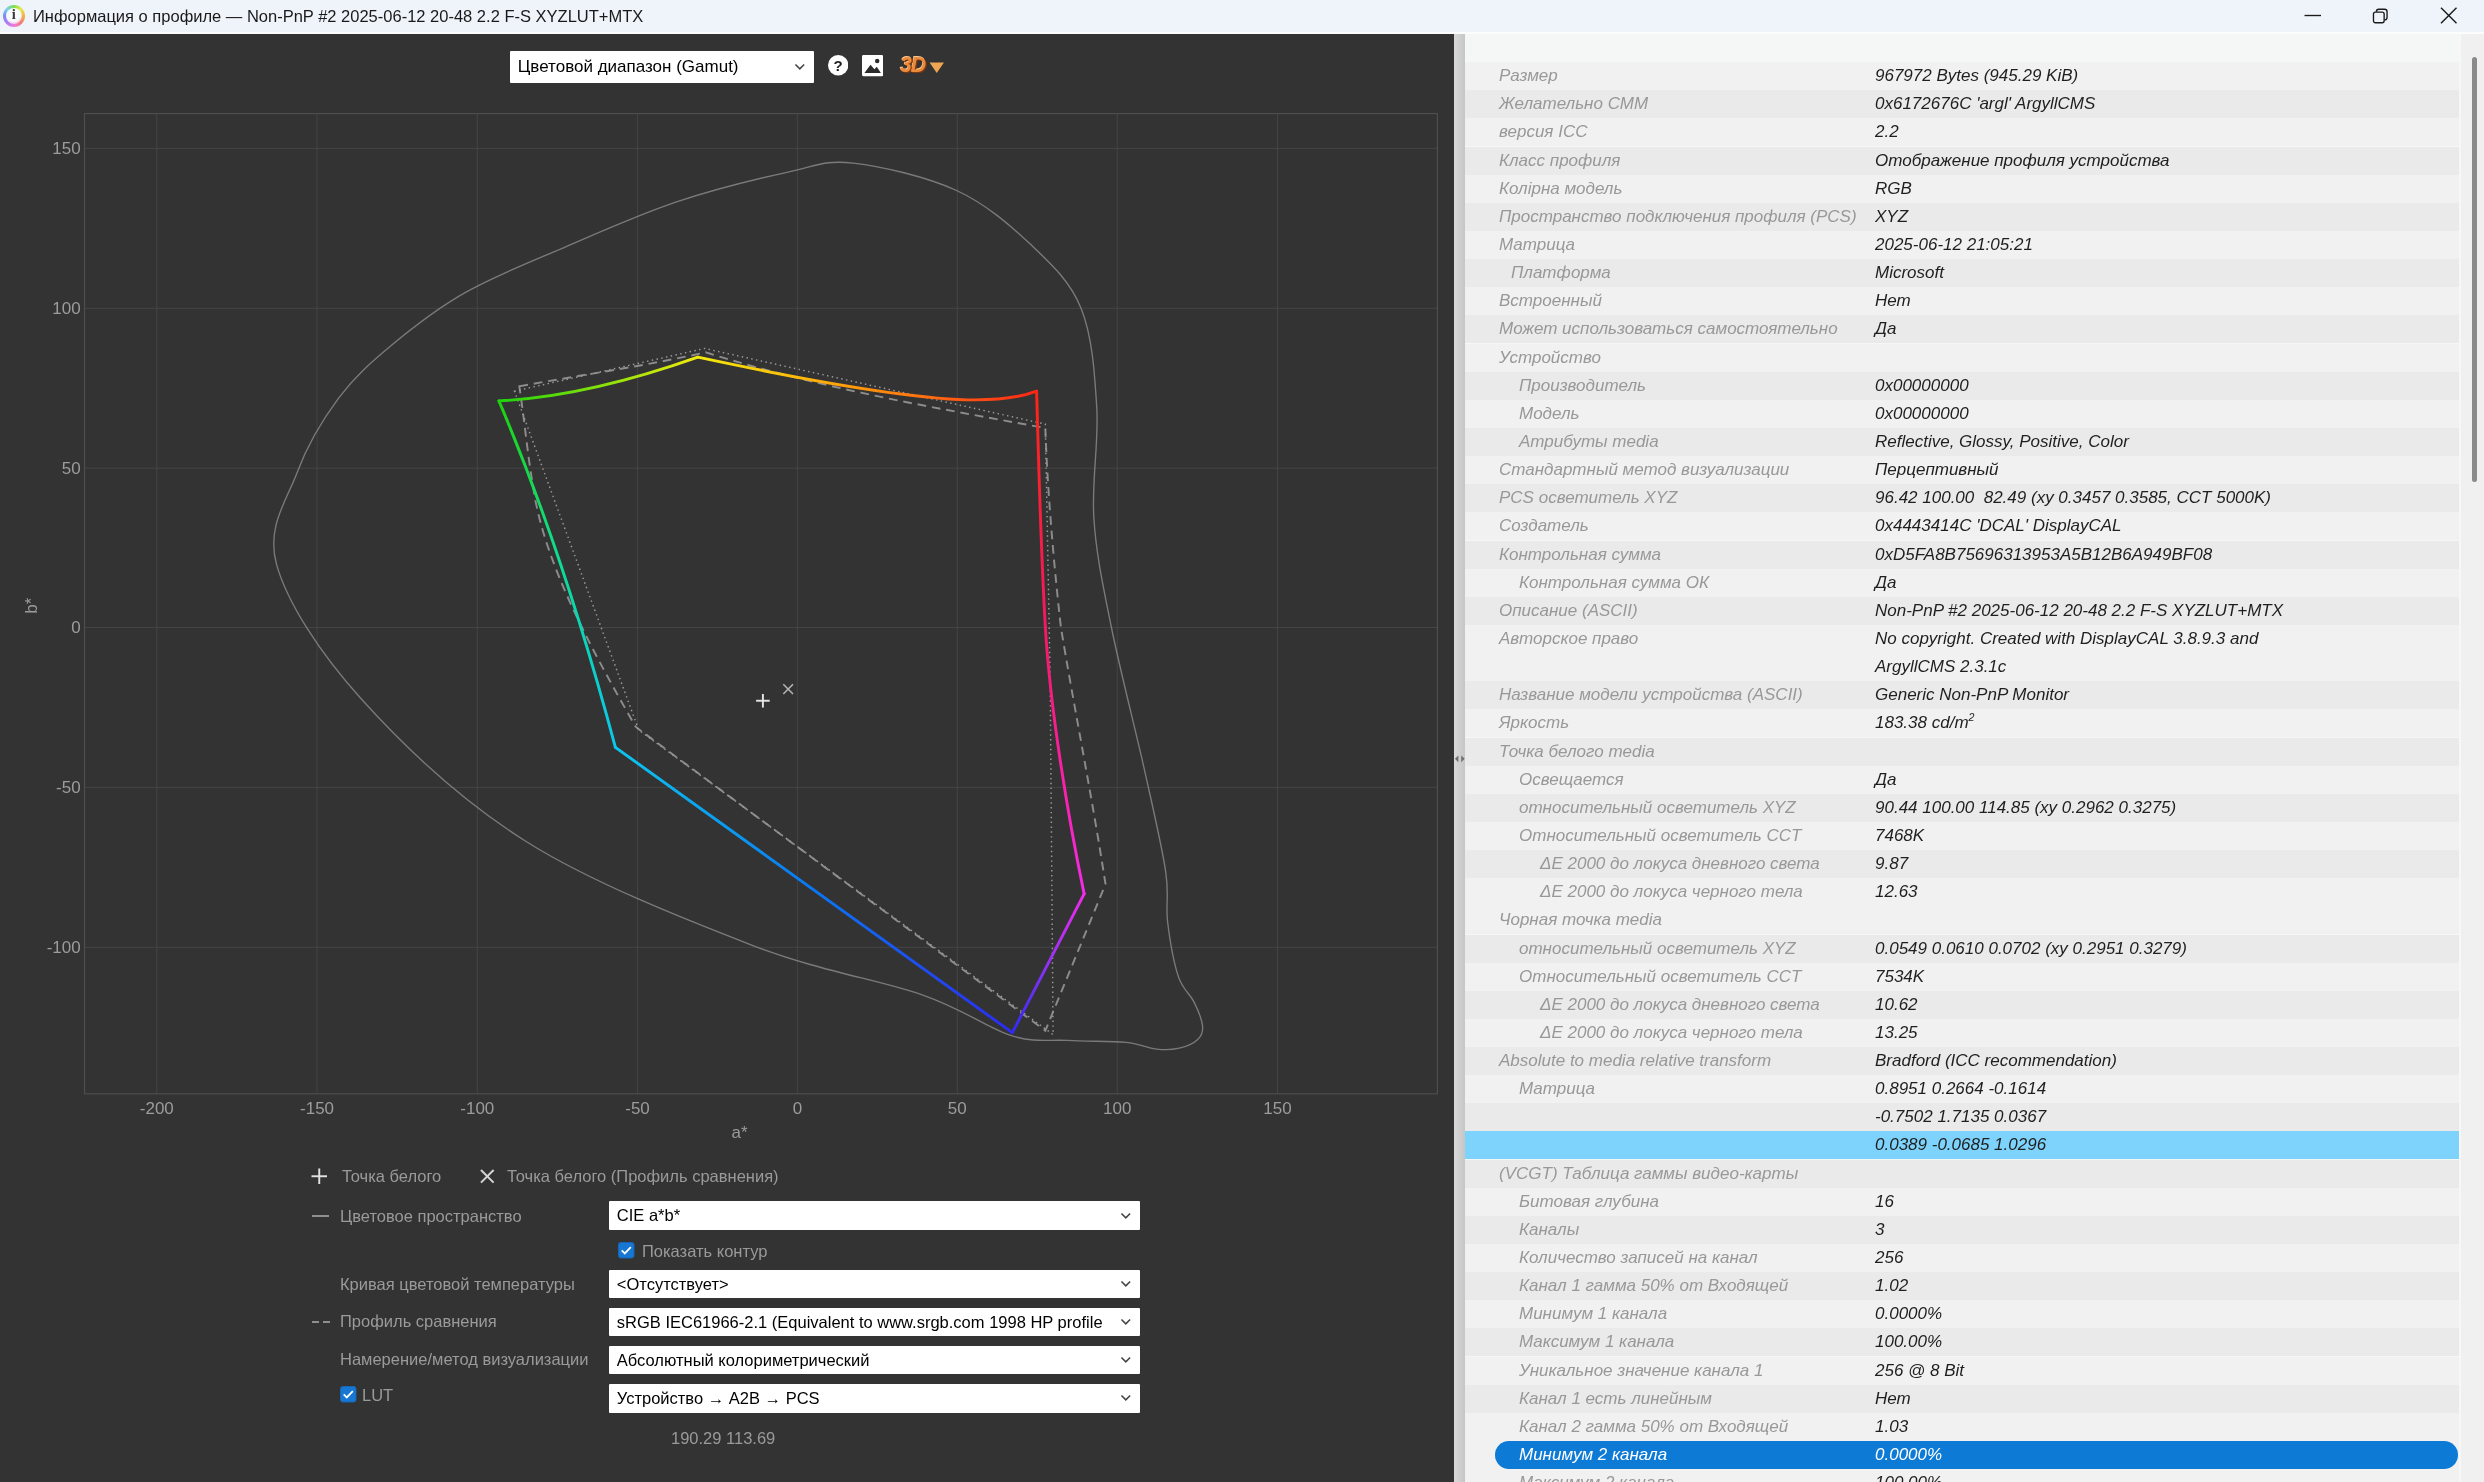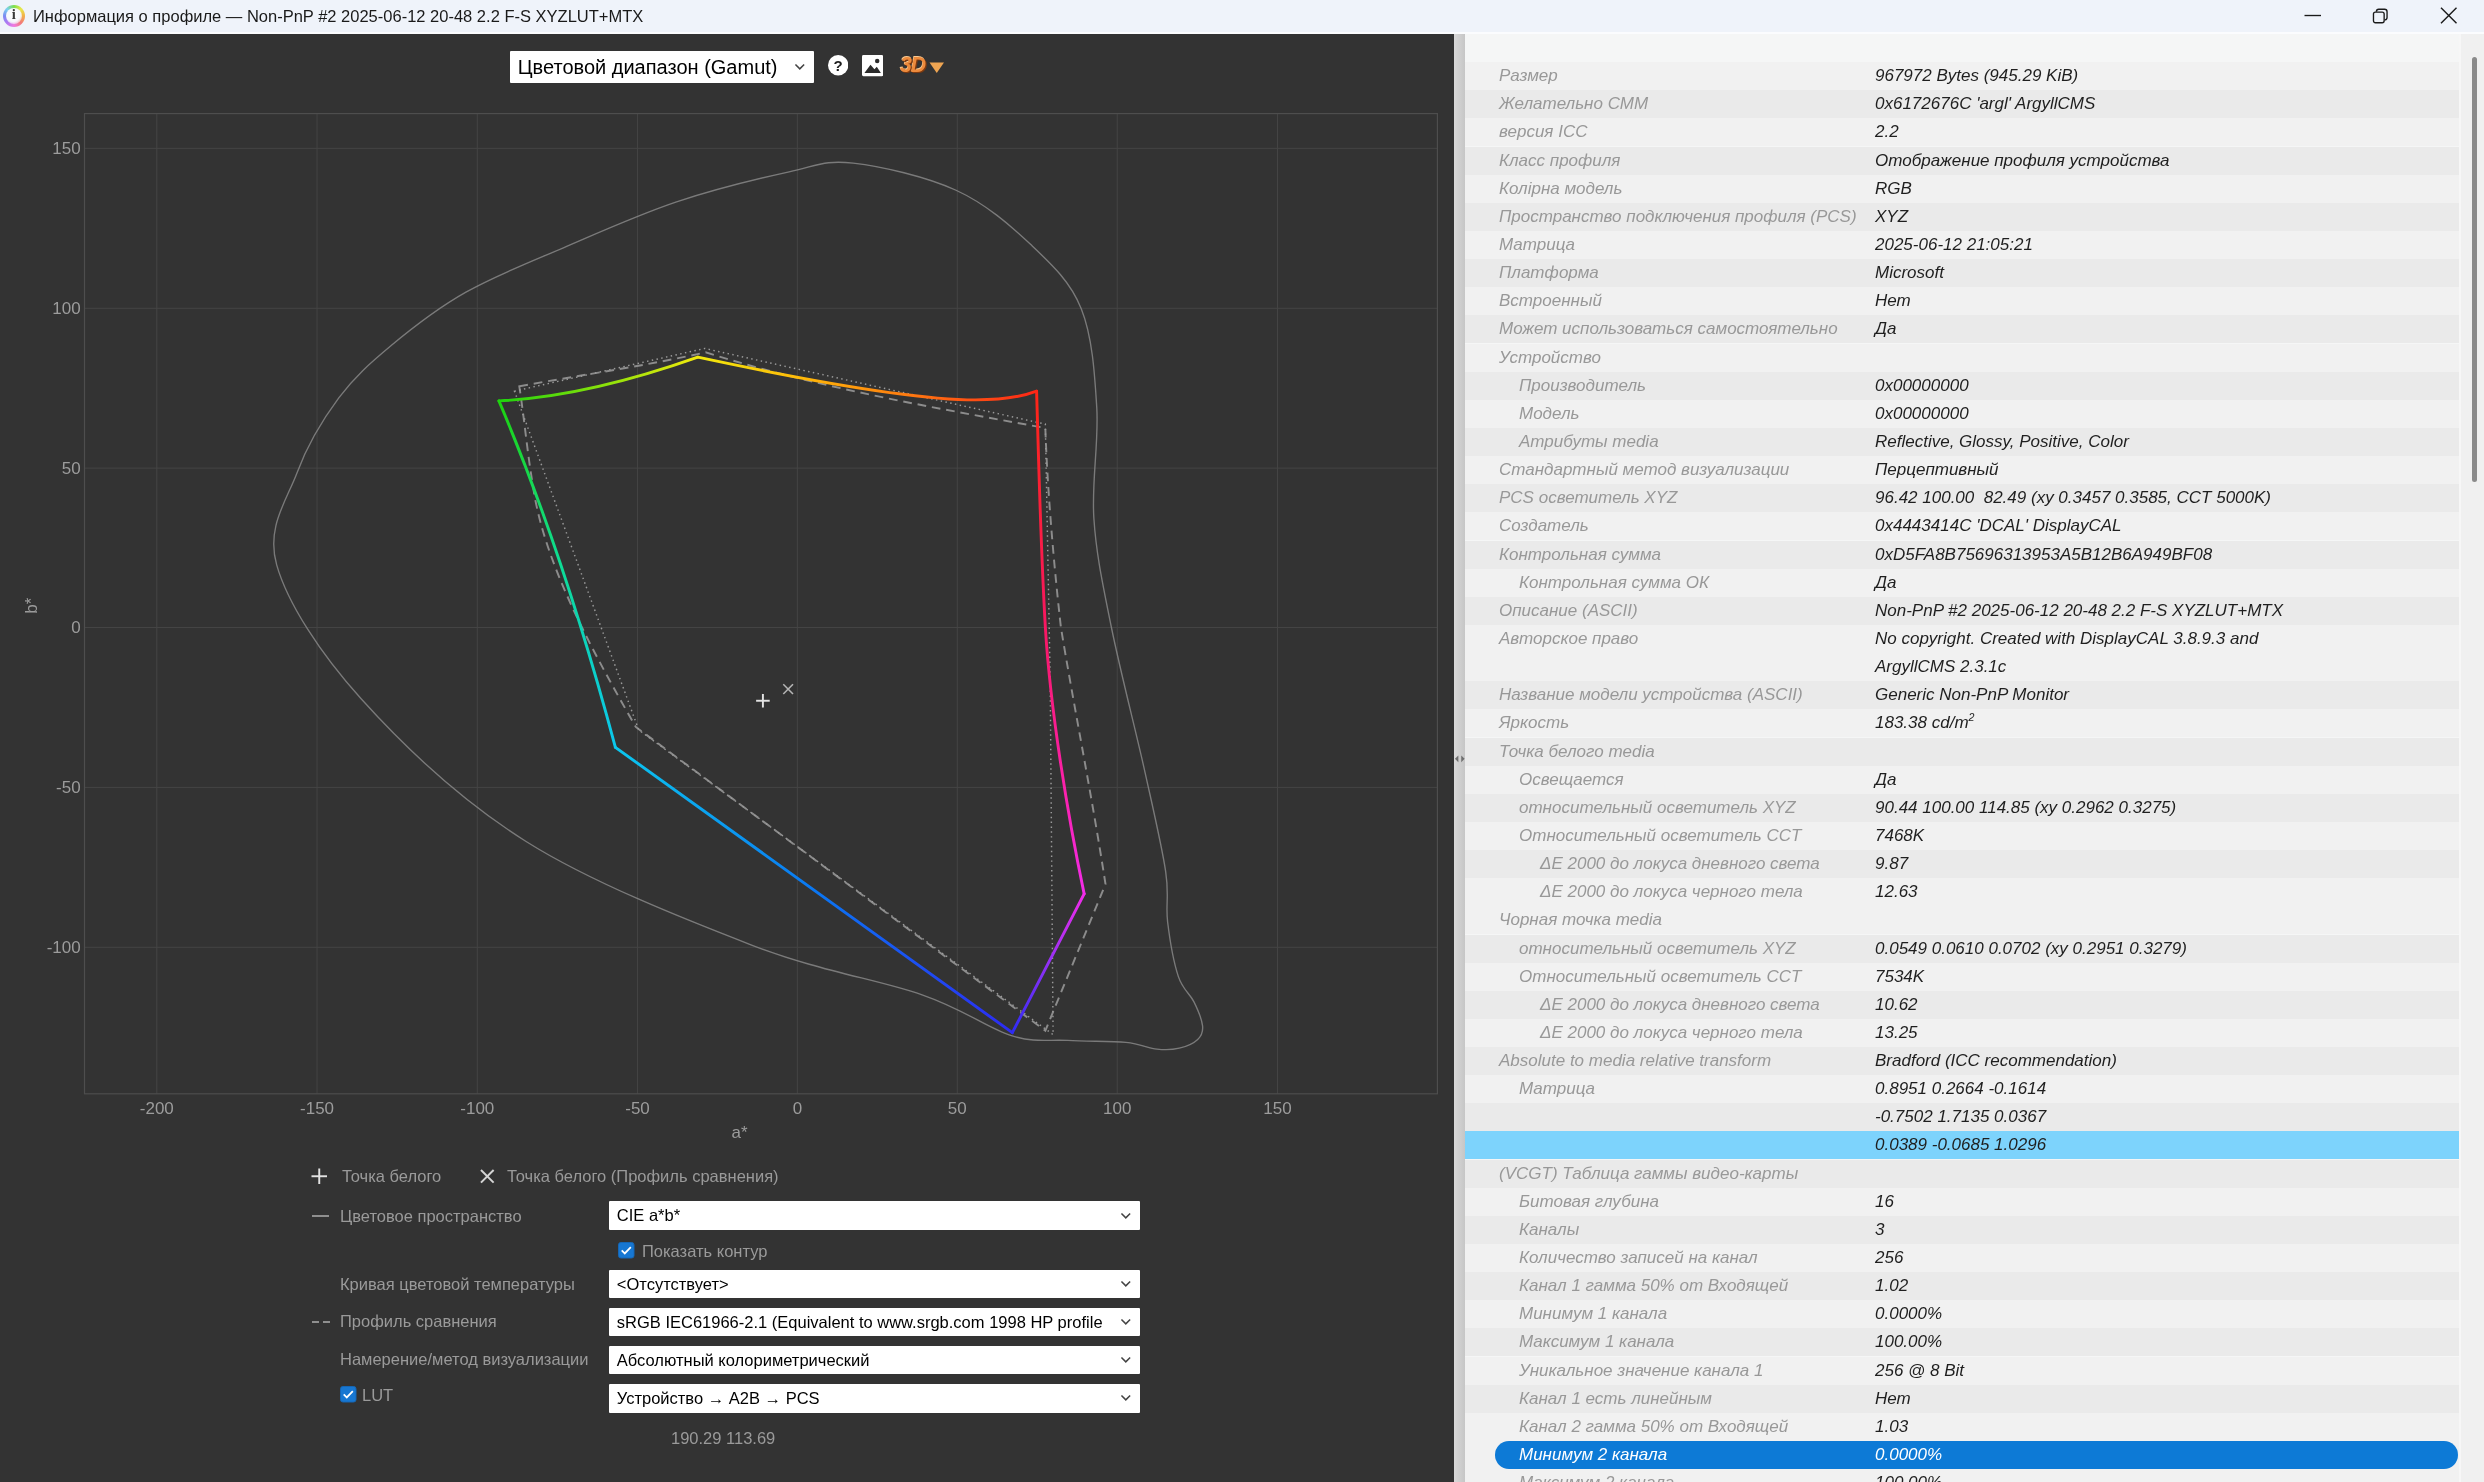--- a/index.html
+++ b/index.html
@@ -121,21 +121,21 @@
         <line x1="779" y1="687" x2="793" y2="687"></line>
         <line x1="786" y1="680" x2="786" y2="694"></line>
       </g>
 <g stroke="#b5b5b5" stroke-width="1.6">
         <line x1="807" y1="670" x2="817" y2="680"></line>
         <line x1="817" y1="670" x2="807" y2="680"></line>
       </g>
 </svg>
 
 <div class="dd" style="left:510px;top:16.5px;width:304px;height:32px">
-      <span class="ddt" style="font-size:20px;line-height:32px">Цветовой диапазон (Gamut)</span>
+      <span class="ddt" style="font-size:17px;line-height:32px">Цветовой диапазон (Gamut)</span>
       <svg class="chev" width="11.6" height="7.8" viewBox="0 0 12 8" style="top:12px">
         <path d="M1.5 1.5 L6 6 L10.5 1.5" fill="none" stroke="#444" stroke-width="1.6"></path>
       </svg>
     </div>
 <div class="toolicon" style="left:828px;top:21.3px">
  <svg width="20.4" height="20.4" viewBox="0 0 21 21">
         <circle cx="10.5" cy="10.5" r="10.5" fill="#ffffff"></circle>
  <text x="10.5" y="16" text-anchor="middle" font-family="Liberation Sans, sans-serif" font-weight="bold" font-size="15.5" fill="#1d1d1d">?</text>
       </svg></div>
 <div class="toolicon" style="left:862px;top:21.3px">
@@ -240,21 +240,21 @@
     </div>
 <div class="row" style="top:169px;background:#eaeaea">
       <div class="lbl" style="left:34px">Пространство подключения профиля (PCS)</div>
       <div class="val" style="left:410px">XYZ</div>
     </div>
 <div class="row" style="top:197px;background:#f1f1f1">
       <div class="lbl" style="left:34px">Матрица</div>
       <div class="val" style="left:410px">2025-06-12 21:05:21</div>
     </div>
 <div class="row" style="top:225px;background:#eaeaea">
-      <div class="lbl" style="left:34px">Платформа</div>
+      <div class="lbl" style="left:46px">Платформа</div>
       <div class="val" style="left:410px">Microsoft</div>
     </div>
 <div class="row" style="top:253px;background:#f1f1f1">
       <div class="lbl" style="left:34px">Встроенный</div>
       <div class="val" style="left:410px">Нет</div>
     </div>
 <div class="row" style="top:281px;background:#eaeaea">
       <div class="lbl" style="left:34px">Может использоваться самостоятельно</div>
       <div class="val" style="left:410px">Да</div>
     </div>

